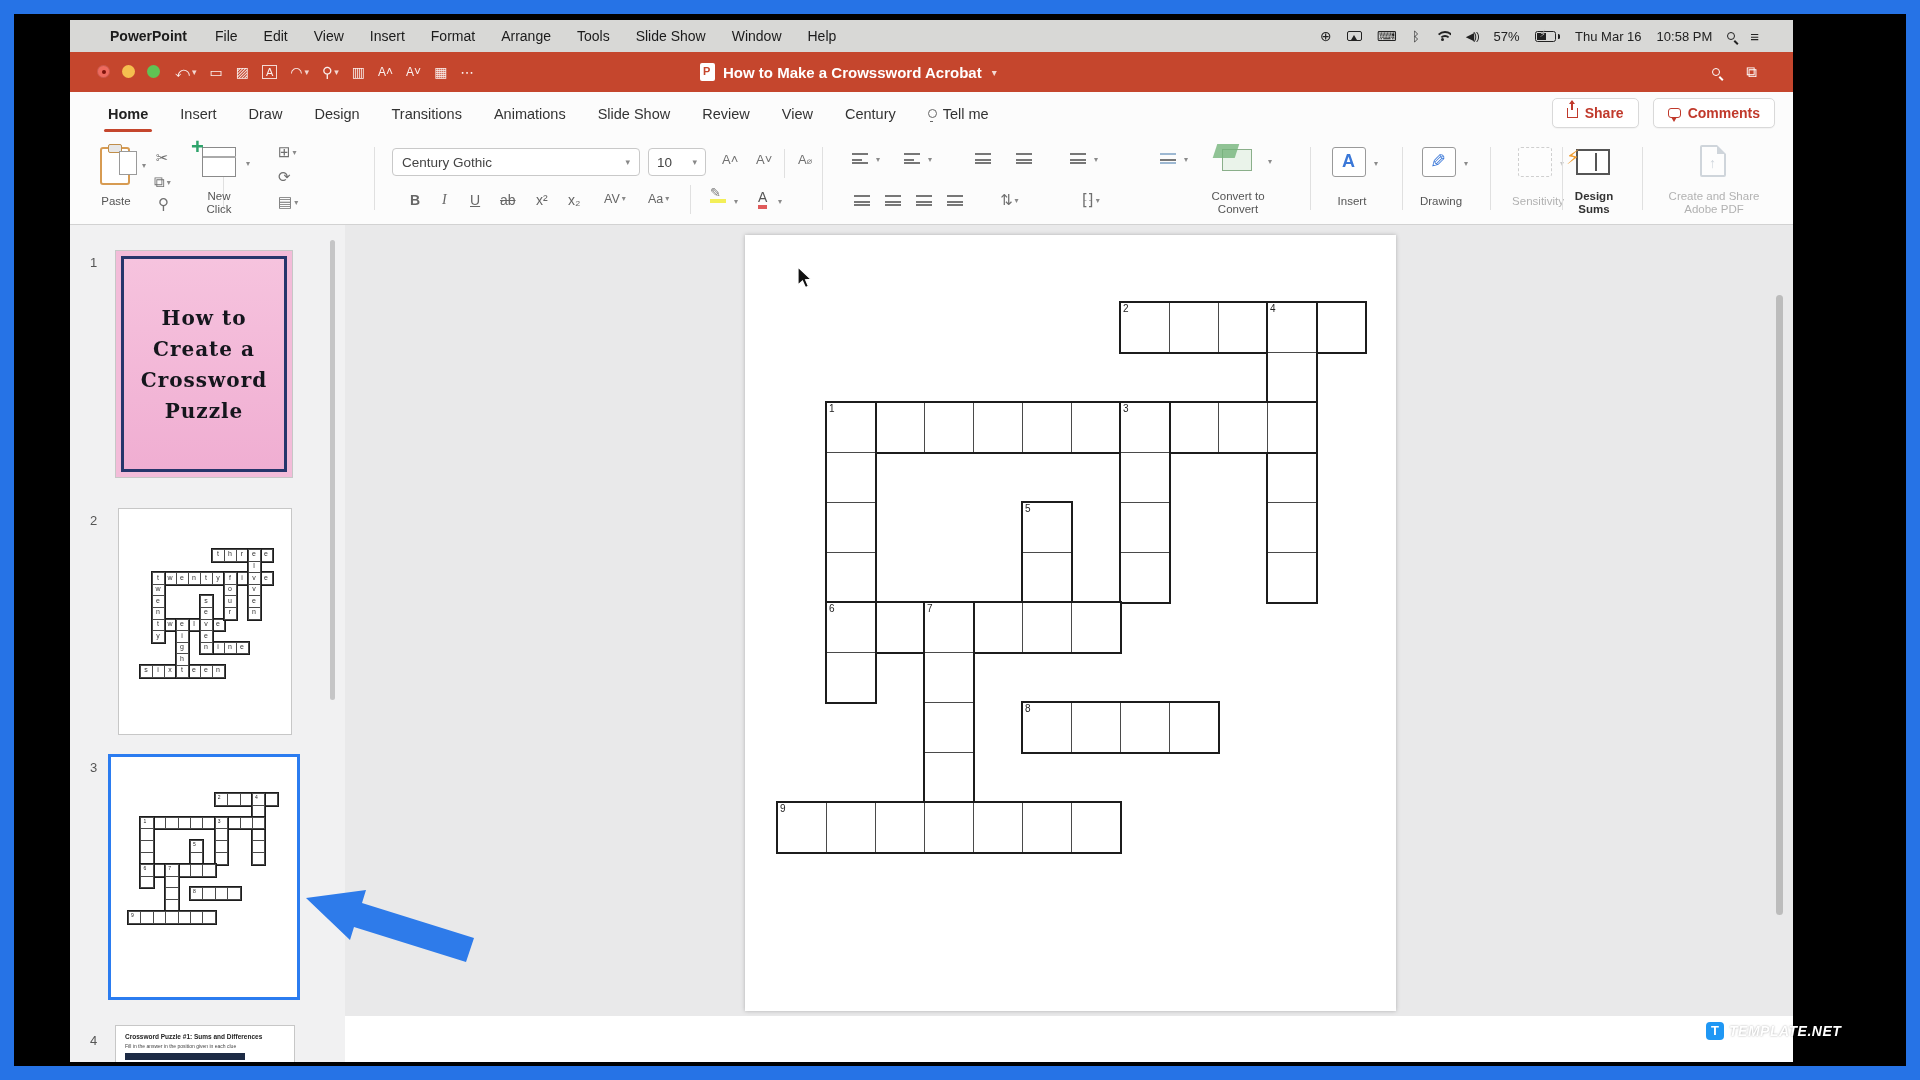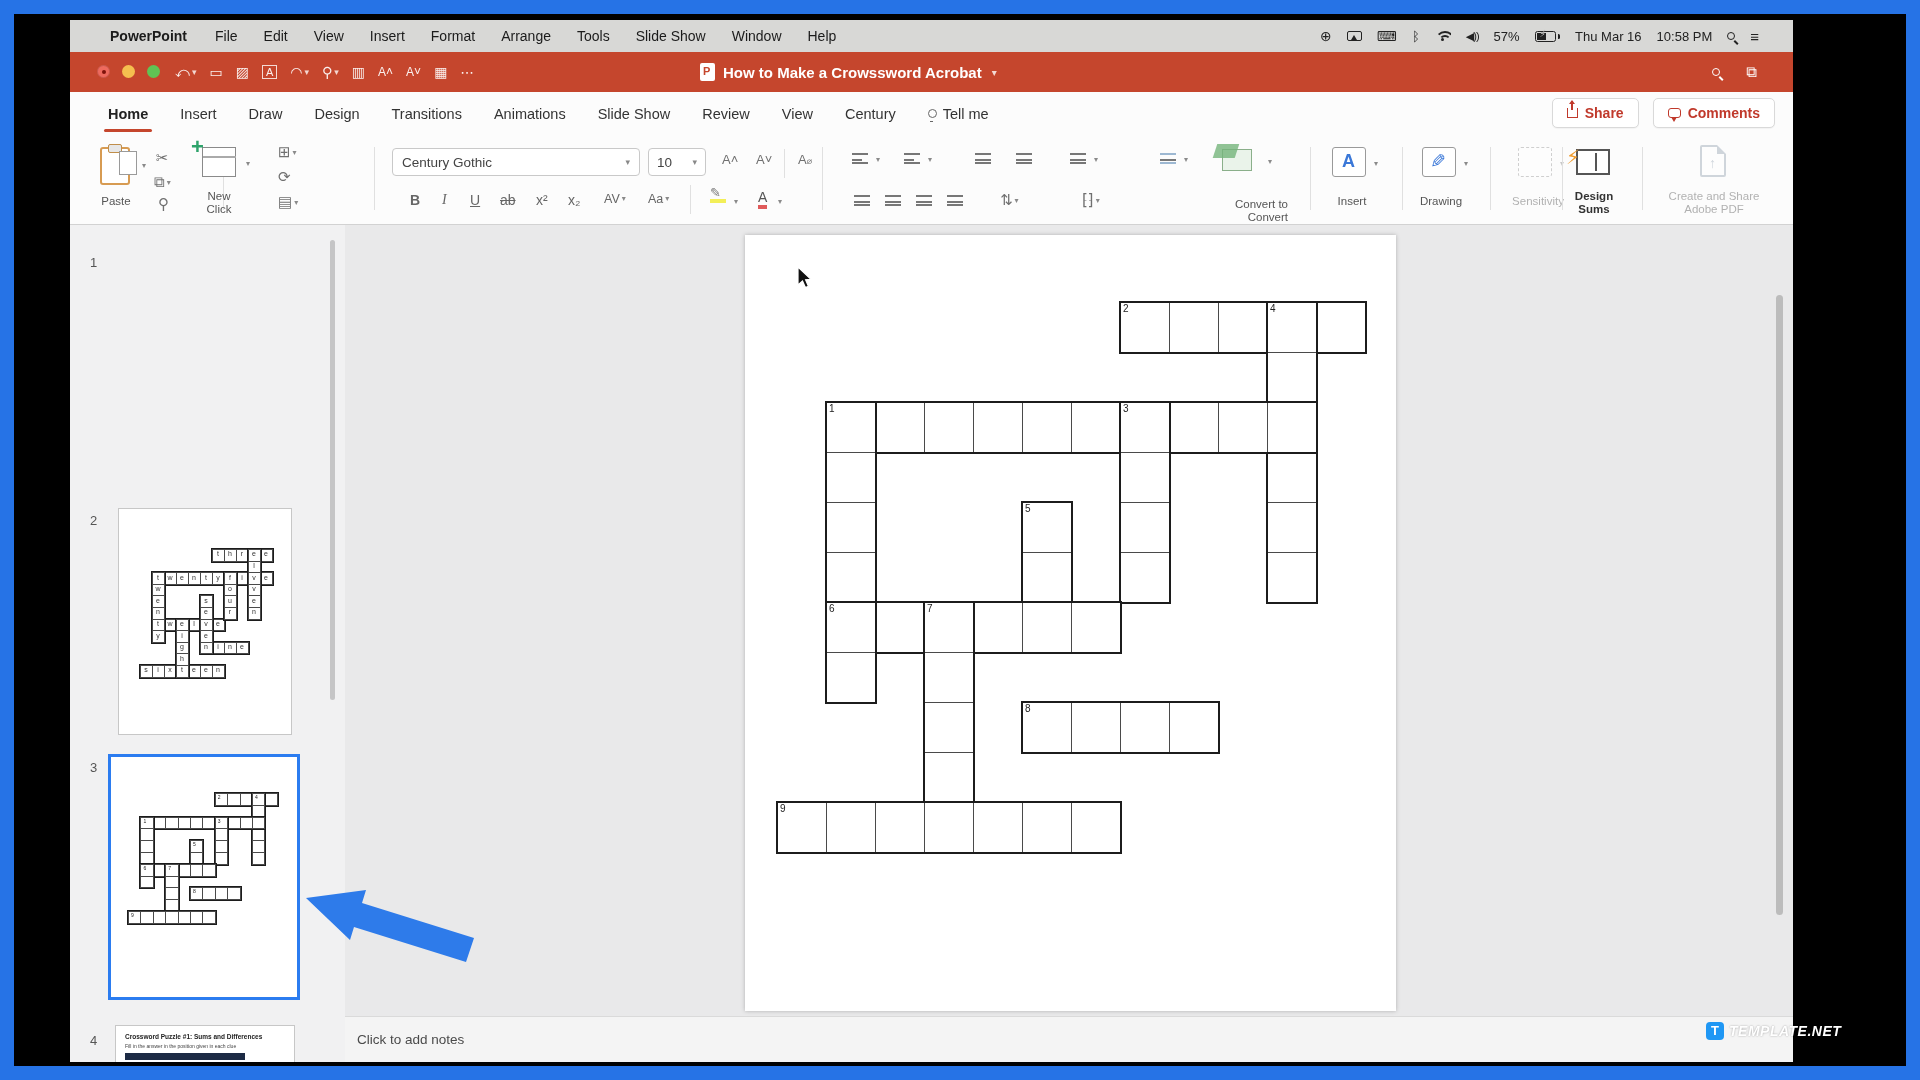--- a/index.html
+++ b/index.html
@@ -282,21 +282,21 @@
       <span class="dd2" style="position:absolute;left:1112px;top:20px;">▾</span>
       <span class="ic3l" style="left:784px;top:60px;"></span>
       <span class="ic3l" style="left:815px;top:60px;"></span>
       <span class="ic3l" style="left:846px;top:60px;"></span>
       <span class="ic3l" style="left:877px;top:60px;"></span>
       <span class="tglyph" style="left:930px;top:56px;">⇅<span class="dd">▾</span></span>
       <span class="tglyph" style="left:1012px;top:56px;">⁅⁆<span class="dd">▾</span></span>
 
       <span class="smartart-ic"></span>
       <span class="dd2" style="position:absolute;left:1196px;top:22px;">▾</span>
-      <span class="tlabel" style="left:1118px;top:63px;width:100px;text-align:right;">
+      <span class="tlabel" style="left:1118px;top:55px;width:100px;">
         <span>Convert to</span><br><span>Convert</span>
       </span>
       <span class="tdiv" style="left:1240px;"></span>
 
       <span class="bigbtn-ic ins" style="left:1262px;top:12px;"></span>
       <span class="dd2" style="position:absolute;left:1302px;top:24px;">▾</span>
       <span class="tlabel" style="left:1252px;top:60px;width:60px;">Insert</span>
       <span class="tdiv" style="left:1332px;"></span>
 
       <span class="bigbtn-ic drw" style="left:1352px;top:12px;"></span>
@@ -317,20 +317,28 @@
 
       <span class="pdf-ic faded"></span>
       <span class="tlabel faded" style="left:1580px;top:55px;width:128px;">
         <span>Create and Share</span><br><span>Adobe PDF</span>
       </span>
     </div>
 
     <div class="content">
       <div class="panel">
         <span class="slide-num" style="top:30px;">1</span>
+        <div class="thumb thumb1">
+          <div class="thumb1-inner" id="slide1-lines">
+              <div>How to</div>
+              <div>Create a</div>
+              <div>Crossword</div>
+              <div>Puzzle</div>
+            </div>
+        </div>
         <span class="slide-num" style="top:288px;">2</span>
         <div class="thumb thumb2">
           <div class="xw" id="xw-s2" style="left:21px;top:40px;">
               <div class="cell" style="left: 72px; top: 0px; width: 13px; height: 12.6px;"></div>
               <div class="ltr" style="left: 72px; top: 1.3px; width: 12px; font-size: 7px; line-height: 7px;">t</div>
               <div class="cell" style="left: 84px; top: 0px; width: 13px; height: 12.6px;"></div>
               <div class="ltr" style="left: 84px; top: 1.3px; width: 12px; font-size: 7px; line-height: 7px;">h</div>
               <div class="cell" style="left: 96px; top: 0px; width: 13px; height: 12.6px;"></div>
               <div class="ltr" style="left: 96px; top: 1.3px; width: 12px; font-size: 7px; line-height: 7px;">r</div>
               <div class="cell" style="left: 108px; top: 0px; width: 13px; height: 12.6px;"></div>
@@ -589,23 +597,20 @@
                 <div class="lbl" style="left: 493px; top: 2px; font-size: 10px; line-height: 10px;">4</div>
                 <div class="lbl" style="left: 248px; top: 202px; font-size: 10px; line-height: 10px;">5</div>
                 <div class="lbl" style="left: 52px; top: 302px; font-size: 10px; line-height: 10px;">6</div>
                 <div class="lbl" style="left: 150px; top: 302px; font-size: 10px; line-height: 10px;">7</div>
                 <div class="lbl" style="left: 248px; top: 402px; font-size: 10px; line-height: 10px;">8</div>
                 <div class="lbl" style="left: 3px; top: 502px; font-size: 10px; line-height: 10px;">9</div>
               </div>
           </div>
           <div class="canvas-scroll"></div>
         </div>
-        <div class="notesbar">
-          <span class="notes-text">Click to add notes</span>
-        </div>
       </div>
     </div>
 
     <svg class="annot-arrow" viewBox="0 0 1723 1042">
       <polygon points="236,878 296,870 292,883 404,918 396,942 284,907 280,920" fill="#2e7bea"></polygon>
     </svg>
 
     <svg class="cursor-svg" width="20" height="24">
       <path d="M2,1 L2,19 L6.5,15 L9.4,21.6 L12.4,20.2 L9.6,13.8 L15,13.4 Z" fill="#111" stroke="#fff" stroke-width="1.2"></path>
     </svg>

